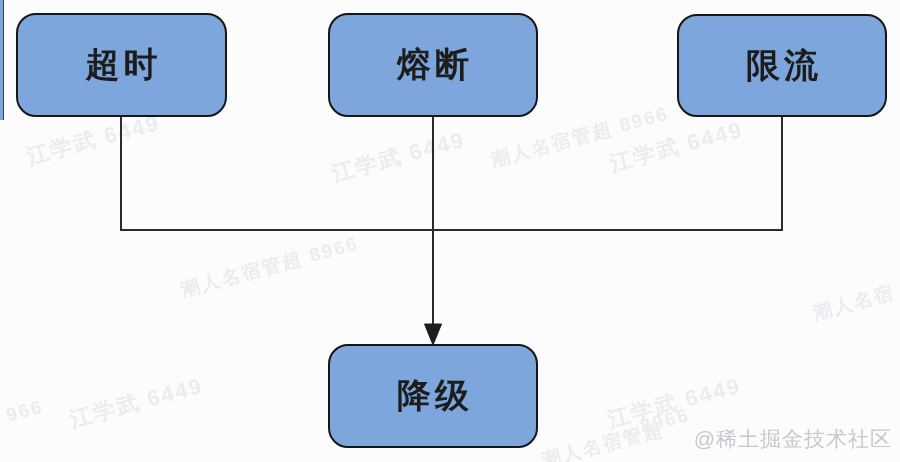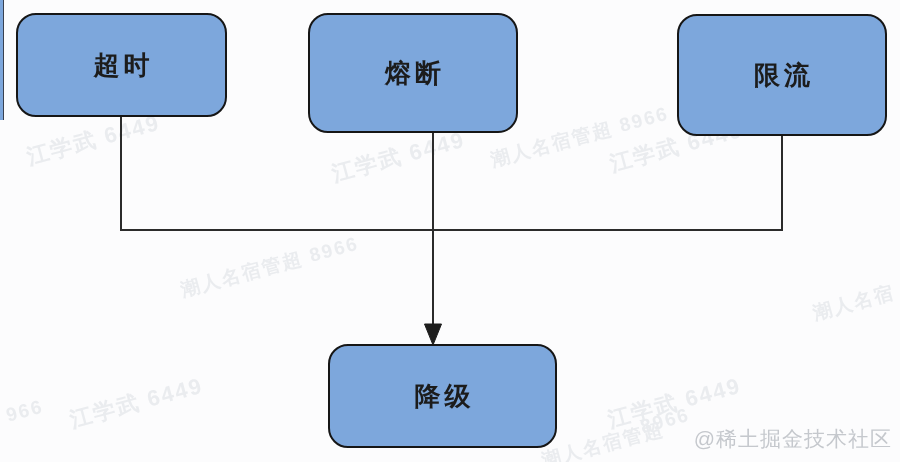--- a/index.html
+++ b/index.html
@@ -46,31 +46,31 @@
   .node {
     position: absolute;
     background: #7da7dc;
     border: 2.5px solid #161616;
     border-radius: 20px;
     display: flex;
     align-items: center;
     justify-content: center;
   }
   .node-label {
-    font-size: 26px;
+    font-size: 34px;
     font-weight: 600;
     color: #1c1c1c;
     letter-spacing: 4px;
     text-indent: 4px;
     white-space: nowrap;
   }
   .node-timeout   { left: 16px;  top: 13px;  width: 211px; height: 104px; }
-  .node-fuse      { left: 308px; top: 13px;  width: 210px; height: 120px; }
-  .node-ratelimit { left: 677px; top: 14px;  width: 210px; height: 122px; }
-  .node-degrade   { left: 328px; top: 344px; width: 229px; height: 104px; }
+  .node-fuse      { left: 328px; top: 13px;  width: 210px; height: 104px; }
+  .node-ratelimit { left: 677px; top: 14px;  width: 210px; height: 103px; }
+  .node-degrade   { left: 328px; top: 344px; width: 210px; height: 104px; }
   
   .edge-sliver {
     position: absolute;
     left: 0; top: 0;
     width: 3.5px; height: 120px;
     background: #7da7dc;
     border-right: 1.5px solid #39414f;
   }
   
   .credit {

